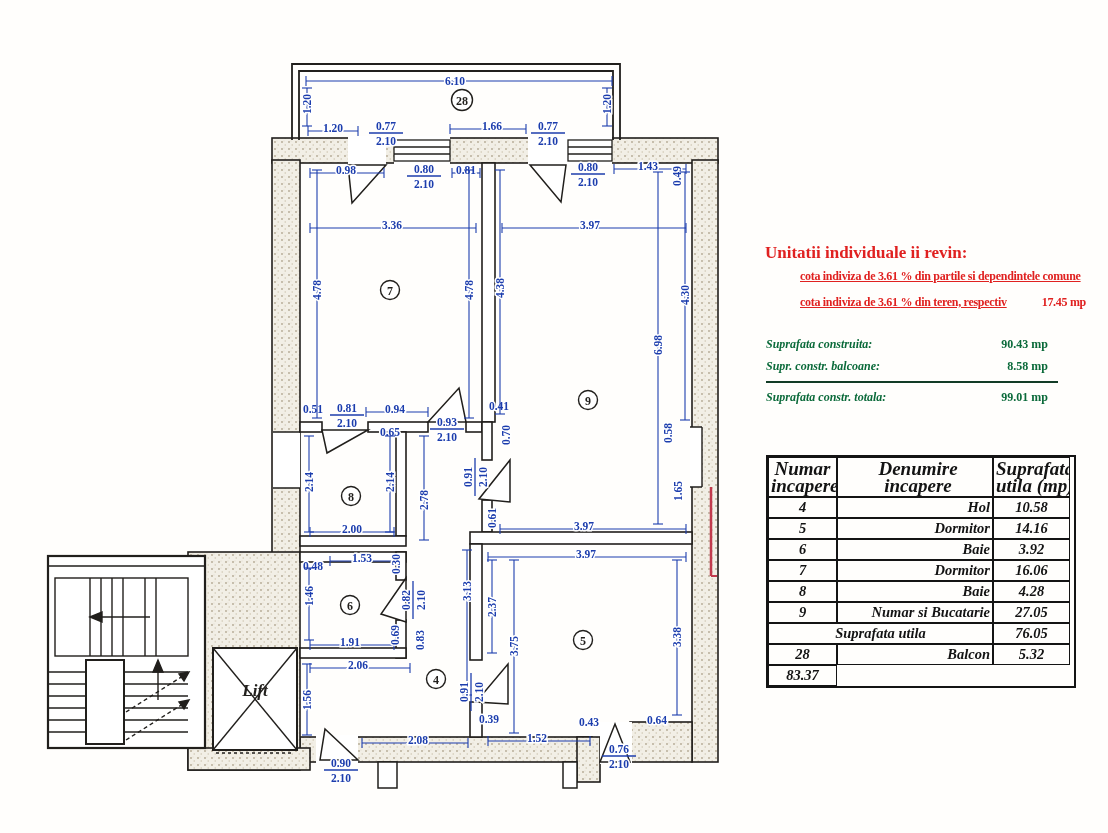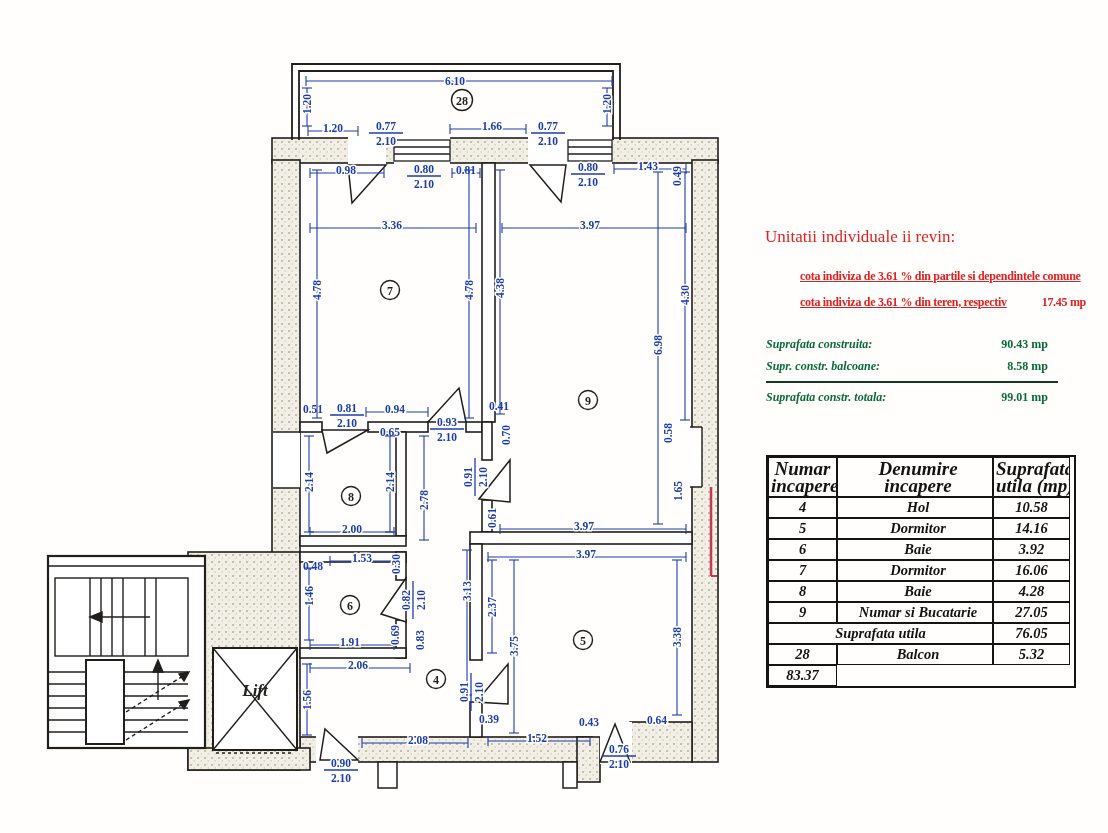--- a/index.html
+++ b/index.html
@@ -1,34 +1,34 @@
 <!DOCTYPE html>
 <html><head>
 <meta charset="utf-8">
 <style>
   html,body{margin:0;padding:0;background:#ffffff;}
   #page{position:relative;width:1108px;height:833px;background:#fffefc;overflow:hidden;
         font-family:"Liberation Serif",serif;}
   #plan{position:absolute;left:0;top:0;}
-  .red-title{position:absolute;left:765px;top:227px;font-size:17px;font-weight:normal;color:#e02120;letter-spacing:0px;}
+  .red-title{position:absolute;left:765px;top:243px;font-size:17px;font-weight:bold;color:#e02120;letter-spacing:0px;}
   .red-line{position:absolute;left:800px;font-size:12px;font-weight:bold;color:#e02120;width:310px;letter-spacing:-0.3px;text-decoration:underline;}
   .red-val{position:absolute;right:24px;top:0;}
   .green-row{position:absolute;left:766px;width:290px;font-size:12px;font-weight:bold;font-style:italic;color:#0b6a3a;}
   .green-val{position:absolute;right:8px;top:0;font-style:normal;}
   .green-sep{position:absolute;left:766px;top:381px;width:292px;border-top:2px solid #123c26;}
   
   #areatable{position:absolute;left:766px;top:455px;width:306px;border:2.5px solid #141414;
              border-collapse:collapse;font-weight:bold;font-style:italic;color:#131313;}
   #areatable .tr{display:grid;grid-template-columns:69px 156px 77px;}
   #areatable .tr.span .c1{grid-column:1/3;text-align:center;}
   #areatable .c{border:1.8px solid #141414;font-size:14.5px;line-height:19px;padding:0 2px;
                 white-space:nowrap;overflow:hidden;}
   #areatable .hd .c{font-size:19px;line-height:17px;text-align:center;padding-top:2px;padding-bottom:2px;}
   #areatable .num{text-align:center;}
-  #areatable .nm{text-align:center;padding-left:8px;}
+  #areatable .nm{text-align:right;padding-left:8px;}
   #areatable .vl{text-align:center;}
 </style>
 </head>
 <body>
 
 <div id="page">
 
   <svg id="plan" width="760" height="833" viewBox="0 0 760 833">
     <defs>
       <pattern id="stip" width="7" height="7" patternUnits="userSpaceOnUse">

